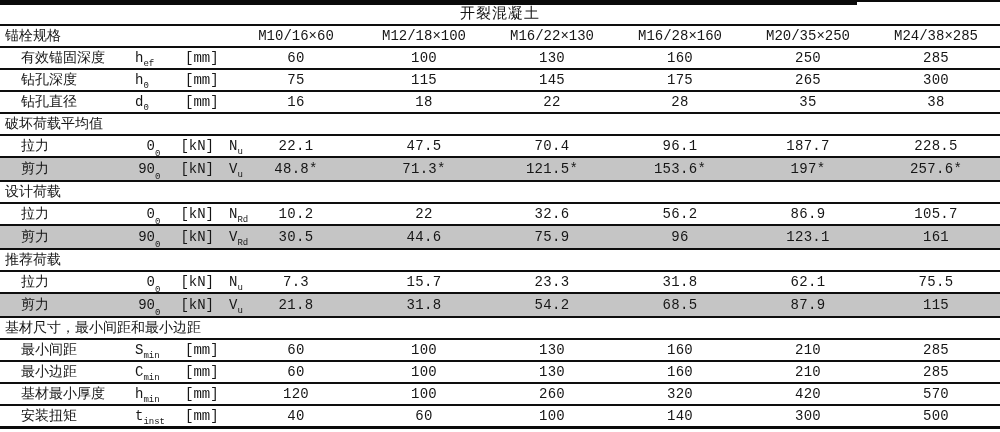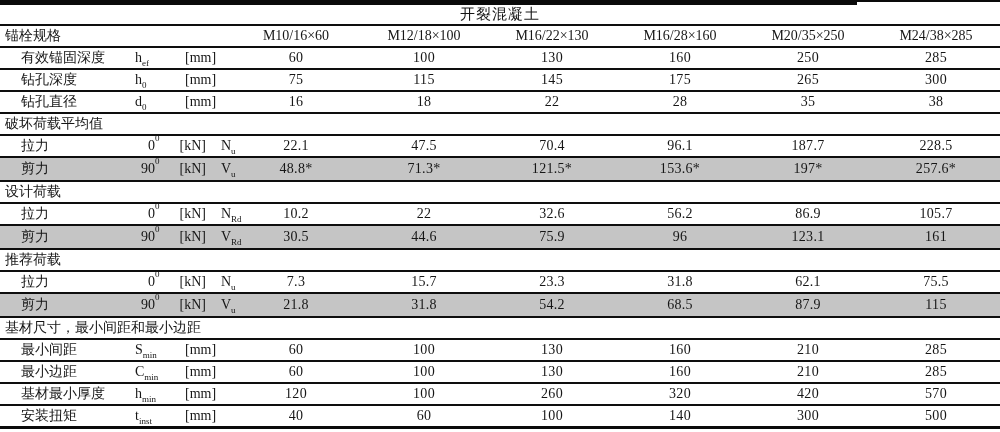--- a/index.html
+++ b/index.html
@@ -1,18 +1,18 @@
 <!DOCTYPE html>
 <html><head>
 <meta charset="utf-8">
 <style>
   html, body { margin: 0; padding: 0; background: #ffffff; }
   .page {
     width: 1000px; height: 432px; background: #fff; overflow: hidden;
-    font-family: Liberation Serif, serif;
+    font-family: Liberation Mono, monospace;
     color: #161616; position: relative;
   }
   
   .top-strip { display: flex; align-items: flex-start; }
   .bar-left  { width: 857px; height: 5px; background: #0a0a0a; }
   .bar-right { flex: 1; height: 2px; background: #0a0a0a; }
 
   .title-row {
     height: 19px; line-height: 19px; text-align: center;
     font-size: 15px; border-bottom: 2px solid #0e0e0e; letter-spacing: 1px;
@@ -30,21 +30,21 @@
   tr.shaded td { background: #c5c5c5; height: 22px; }
   tr.last td { border-bottom: 3px solid #0a0a0a; }
 
   th.spec-label { text-align: left; padding-left: 5px; font-size: 14px; }
   th.col-head { text-align: center; font-size: 14px; }
   td.val { text-align: center; font-size: 14px; letter-spacing: 0.3px; }
   td.section-label { text-align: left; padding-left: 5px; font-size: 14px; }
 
   .label-cell { display: flex; align-items: center; padding-left: 16px; }
   .cn { flex: 0 0 114px; padding-left: 5px; font-size: 14px; }
-  .sym-area { display: flex; align-items: flex-start; font-size: 14px; }
+  .sym-area { display: flex; align-items: flex-end; font-size: 14px; }
   .angle { display: inline-block; width: 20px; text-align: right; }
   sup.deg { font-size: 9px; vertical-align: super; line-height: 0; }
   sub.ss  { font-size: 9px; vertical-align: sub; line-height: 0; }
   .unit { margin-left: 20px; }
   .lsym { margin-left: 15px; }
   .sym  { min-width: 30px; display: inline-block; }
 </style>
 </head>
 <body>
 

